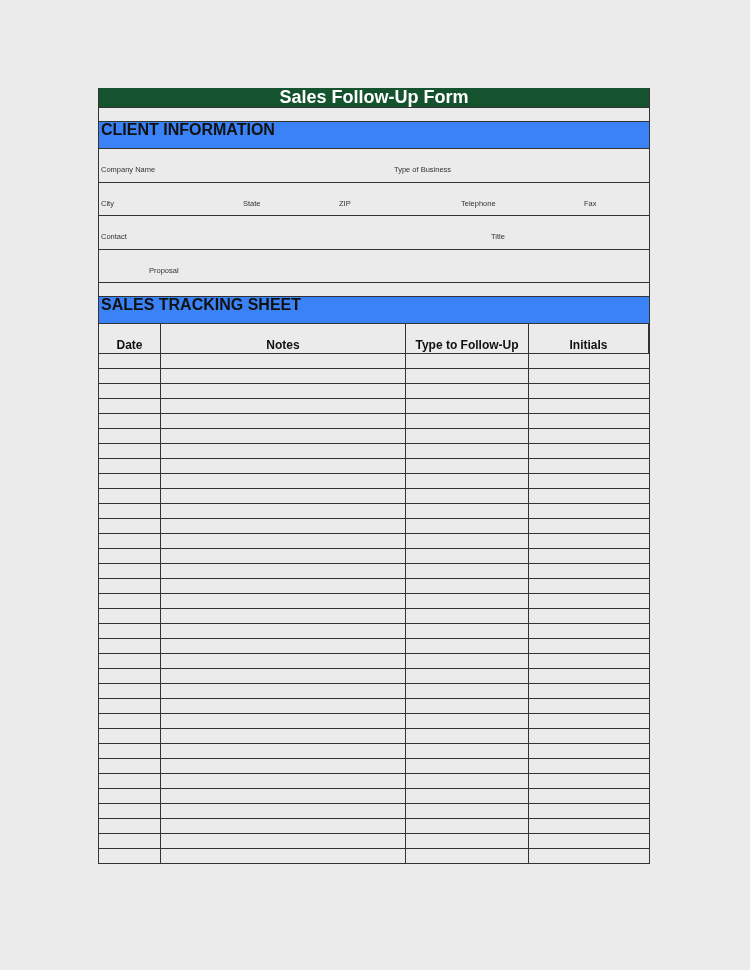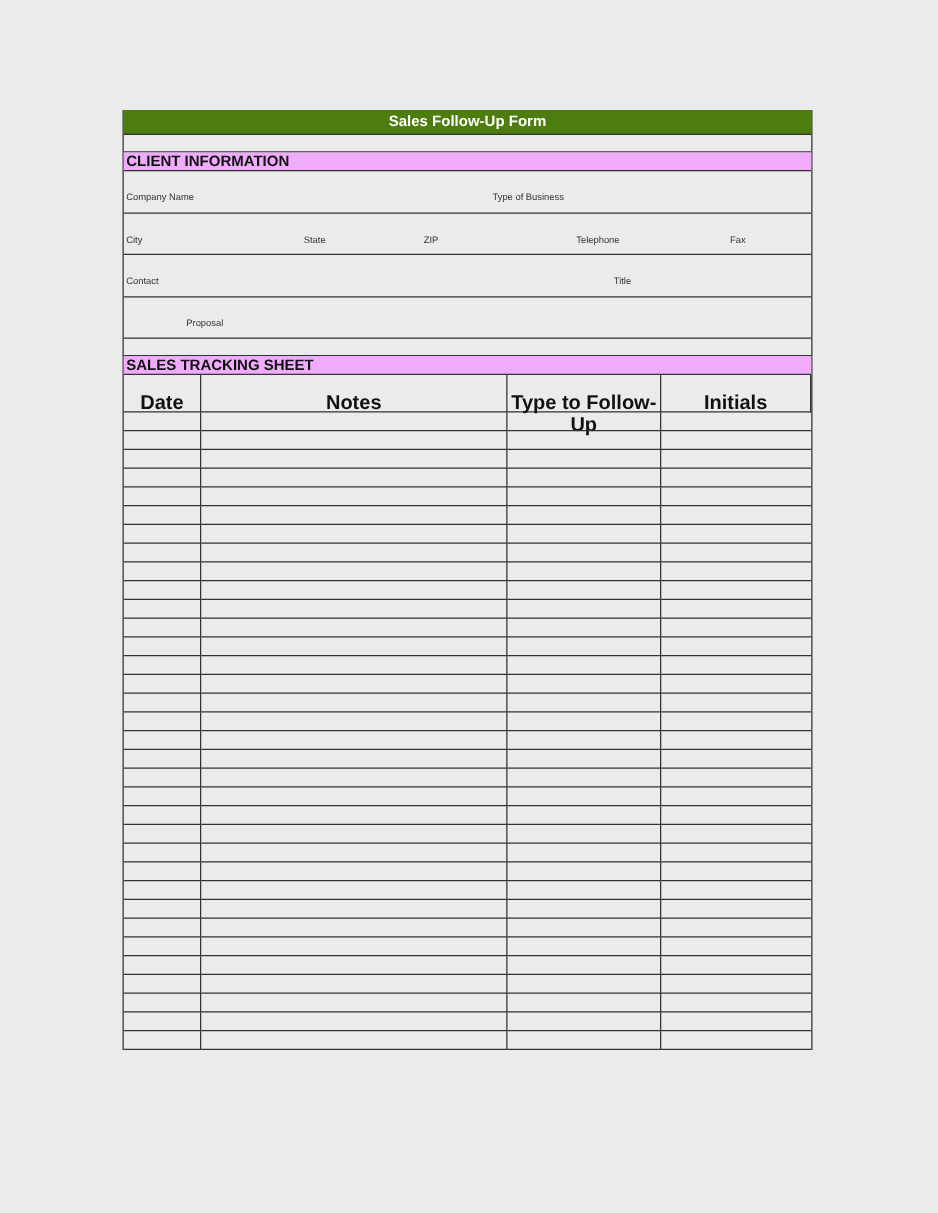--- a/index.html
+++ b/index.html
@@ -1,24 +1,24 @@
 <!DOCTYPE html>
 <html><head>
 <meta charset="utf-8">
 <style>
   html, body { margin:0; padding:0; }
   body { width:750px; height:970px; background:#ebebeb; position:relative; font-family:"Liberation Sans", sans-serif; color:#111; overflow:hidden; }
   .form { position:absolute; left:98px; top:88px; width:552px; border-left:1.5px solid #333; border-right:1.5px solid #333; box-sizing:border-box; }
-  .title-bar { height:19px; background:#4d7c0f; color:#fff; font-weight:bold; font-size:12px; text-align:center; line-height:19px; border-bottom:1.5px solid #333; }
+  .title-bar { height:19px; background:#14532d; color:#fff; font-weight:bold; font-size:18px; text-align:center; line-height:19px; border-bottom:1.5px solid #333; }
   .spacer { height:14px; border-bottom:1.5px solid #333; box-sizing:border-box; }
-  .section-bar { height:15px; background:#f0abfc; font-weight:bold; font-size:12px; line-height:15px; padding-left:2px; border-bottom:1.5px solid #333; box-sizing:border-box; }
+  .section-bar { height:27px; background:#3b82f6; font-weight:bold; font-size:16px; line-height:15px; padding-left:2px; border-bottom:1.5px solid #333; box-sizing:border-box; }
   .info-row { height:33.5px; border-bottom:1.5px solid #333; position:relative; box-sizing:border-box; }
   .lbl { position:absolute; top:16px; font-size:7.5px; color:#333; }
   .table { display:grid; grid-template-columns:62px 245px 123px 1fr; }
-  .th { height:30px; border-bottom:1.5px solid #333; border-right:1.5px solid #333; box-sizing:border-box; font-weight:bold; font-size:16px; text-align:center; padding-top:14px; }
+  .th { height:30px; border-bottom:1.5px solid #333; border-right:1.5px solid #333; box-sizing:border-box; font-weight:bold; font-size:12px; text-align:center; padding-top:14px; }
   .th:last-child, .td:nth-child(4n) { border-right:none; }
   .td { height:15px; border-bottom:1.5px solid #333; border-right:1.5px solid #333; box-sizing:border-box; }
 </style>
 </head>
 <body>
 
 <div class="form">
   <div class="title-bar">Sales Follow-Up Form</div>
   <div class="spacer"></div>
   <div class="section-bar">CLIENT INFORMATION</div>

